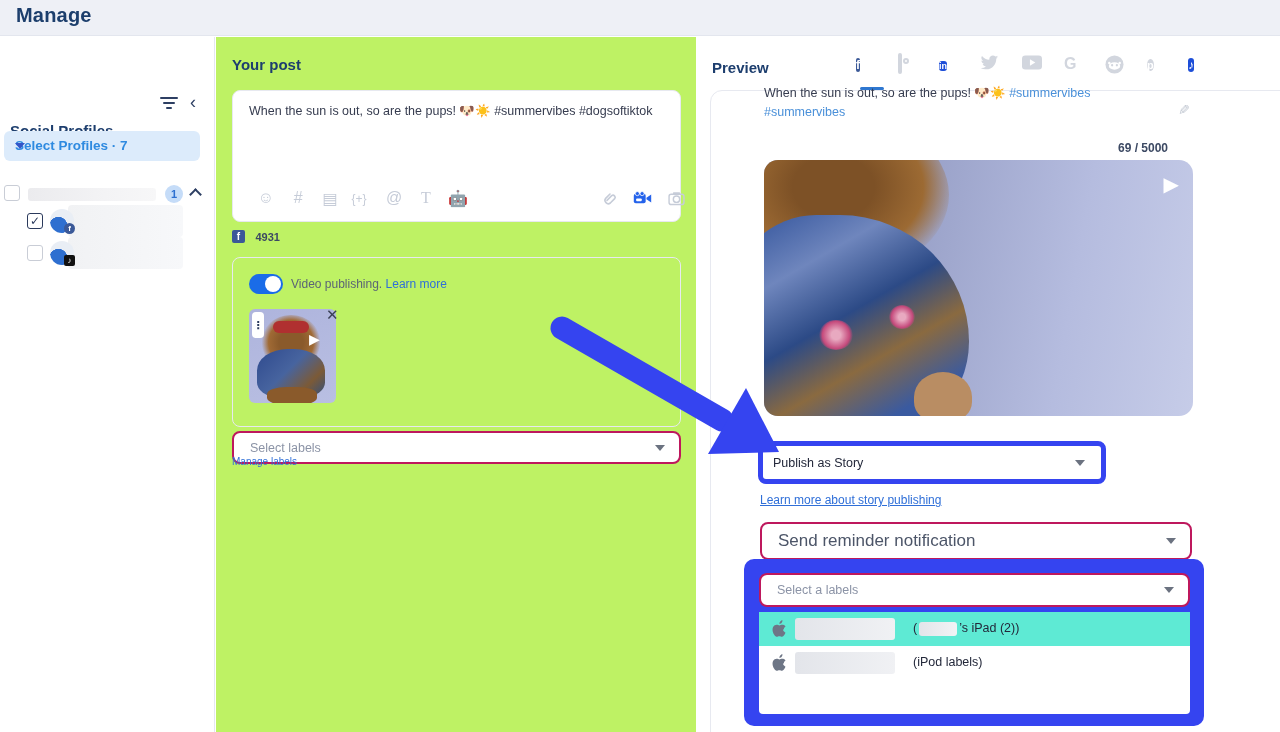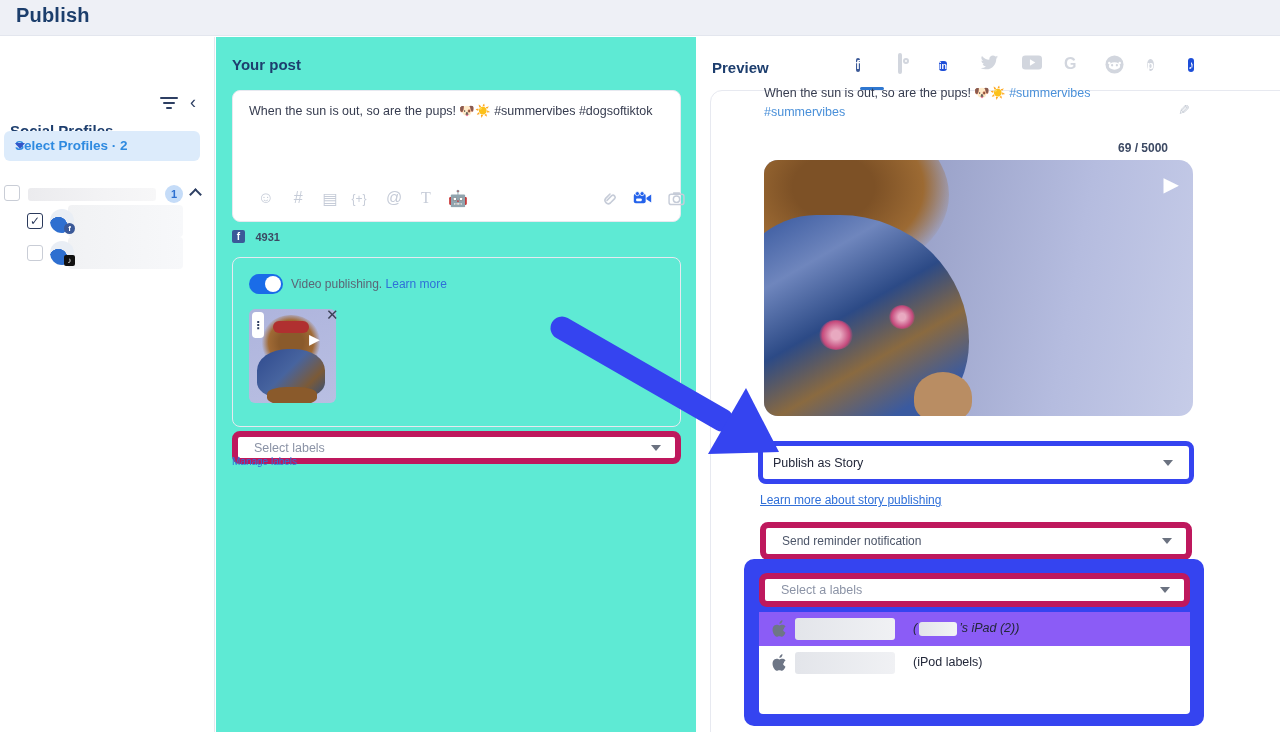--- a/index.html
+++ b/index.html
@@ -32,21 +32,21 @@
   .chev-up { position:absolute; left:191px; top:5px; width:9px; height:9px; border-left:2px solid #2d3f63; border-top:2px solid #2d3f63; transform:rotate(45deg); cursor:pointer; }
   .profile-row { position:absolute; left:0; width:215px; height:33px; }
   .profile-row .cb { position:absolute; left:27px; top:8px; }
   .avatar { position:absolute; left:50px; top:4px; width:24px; height:24px; border-radius:50%; background:radial-gradient(circle at 35% 70%, #2e6fd0 0 38%, #e9eef5 40%), #e9eef5; overflow:hidden; }
   .net-badge { position:absolute; left:64px; top:18px; width:11px; height:11px; border-radius:2px; font-size:8px; font-weight:700; color:#fff; text-align:center; line-height:11px; }
   .net-badge.fb { background:#3b5998; border-radius:50%; }
   .net-badge.tt { background:#111; }
   .profile-name { position:absolute; left:68px; top:0px; width:115px; height:32px; background:linear-gradient(90deg,#f1f2f4,#f7f8fa); border-radius:4px; }
 
   
-  .composer { position:absolute; left:216px; top:37px; width:480px; height:695px; background:#5eead4; }
+  .composer { position:absolute; left:216px; top:37px; width:480px; height:695px; background:#bef264; }
   .comp-head { position:absolute; left:16px; top:19px; font-size:15px; font-weight:700; color:#1d3e6e; }
   .editor { position:absolute; left:16px; top:53px; width:449px; height:132px; border:1px solid #e7e9f0; border-radius:8px; background:#fff; }
   .editor .post-text { position:absolute; left:16px; top:12px; width:410px; font-size:12.5px; color:#363c4f; line-height:17px; }
   .toolbar { position:absolute; left:0; bottom:8px; width:100%; height:26px; }
   .tb-ico { position:absolute; top:2px; font-size:16px; color:#c6ccd8; cursor:pointer; text-align:center; width:22px; }
   .tb-ico svg { display:block; margin:2px auto 0; }
   .fb-count-row { position:absolute; left:16px; top:190px; height:14px; }
   .fb-sq { display:inline-block; width:13px; height:13px; background:#3b5998; border-radius:2px; color:#fff; font-size:10px; font-weight:700; text-align:center; line-height:13px; vertical-align:middle; }
   .fb-count-row b { font-size:11px; font-weight:700; color:#3c4963; margin-left:6px; vertical-align:middle; }
   .media-card { position:absolute; left:16px; top:220px; width:449px; height:170px; border:1px solid #e7e9f0; border-radius:8px; }
@@ -55,23 +55,23 @@
   .vp-label { position:absolute; left:58px; top:19px; font-size:12px; color:#5b6575; }
   .vp-label a { color:#2f6fd8; text-decoration:none; cursor:pointer; }
   .thumb { position:absolute; left:16px; top:51px; width:87px; height:94px; border-radius:6px; overflow:hidden; background:linear-gradient(160deg,#aeb4dd,#b9bfe2); cursor:pointer; }
   .thumb .fur { position:absolute; left:12px; top:6px; width:60px; height:55px; border-radius:50%; background:radial-gradient(circle,#8a5a2b 30%,#a06a35 55%,transparent 72%); }
   .thumb .glasses { position:absolute; left:24px; top:12px; width:36px; height:12px; border-radius:6px; background:#b03030; }
   .thumb .shirt { position:absolute; left:8px; top:40px; width:68px; height:48px; border-radius:45% 45% 30% 30%; background:linear-gradient(135deg,#2f4a8e,#47649f 45%,#7b5a37 75%,#31507f); }
   .thumb .legs { position:absolute; left:18px; top:78px; width:50px; height:18px; border-radius:40%; background:#8a5a2b; }
   .dots-pill { position:absolute; left:3px; top:3px; width:12px; height:26px; background:#fff; border-radius:4px; color:#2b3a5c; font-size:11px; line-height:26px; text-align:center; font-weight:700; cursor:pointer; z-index:3; }
   .thumb-play { position:absolute; left:60px; top:22px; color:#fff; font-size:14px; z-index:3; cursor:pointer; }
   .close-x { position:absolute; left:93px; top:48px; font-size:15px; color:#3b4256; cursor:pointer; }
-  .select-box { border:6px solid #be185d; border-radius:8px; background:#fff; position:absolute; cursor:pointer; }
+  .select-box { border:2px solid #be185d; border-radius:8px; background:#fff; position:absolute; cursor:pointer; }
   .select-box .ph { position:absolute; left:16px; top:50%; transform:translateY(-50%); font-size:12.5px; color:#8b93a6; }
-  .select-box .val { position:absolute; left:10px; top:50%; transform:translateY(-50%); font-size:12px; color:#363c4f; }
+  .select-box .val { position:absolute; left:10px; top:50%; transform:translateY(-50%); font-size:17px; color:#363c4f; }
   .select-box .caret { position:absolute; right:14px; top:50%; margin-top:-3px; border-top-color:#6b7280; }
   .labels-select { left:16px; top:394px; width:449px; height:33px; }
   .manage-labels { position:absolute; left:16px; top:419px; font-size:10px; color:#2f6fd8; cursor:pointer; }
 
   
   .preview { position:absolute; left:696px; top:37px; width:584px; height:695px; background:#fff; }
   .pv-head { position:absolute; left:16px; top:22px; font-size:15px; font-weight:700; color:#1d3e6e; }
   .net-row { position:absolute; left:152px; top:14px; height:40px; }
   .net-ico { position:absolute; top:4px; width:20px; height:20px; cursor:pointer; }
   .net-ico .sq { width:18px; height:18px; border-radius:3px; background:#1d4ed8; color:#fff; font-size:12px; font-weight:700; text-align:center; line-height:18px; }
@@ -86,62 +86,62 @@
   .caption a { color:#4a90d9; cursor:pointer; text-decoration:none; }
   .pencil-icon { position:absolute; left:482px; top:65px; color:#c2c8d2; font-size:14px; cursor:pointer; transform:scaleX(-1); }
   .counter { position:absolute; left:272px; top:104px; width:200px; text-align:right; font-size:12px; font-weight:600; color:#3c4963; }
   .pv-media { position:absolute; left:68px; top:123px; width:429px; height:256px; border-radius:14px; overflow:hidden; background:linear-gradient(100deg,#a3abd4 0%,#9aa2c9 35%,#b5bcdf 70%,#c6cce8 100%); cursor:pointer; }
   .pv-media .fur { position:absolute; left:-25px; top:-45px; width:210px; height:160px; border-radius:50%; background:radial-gradient(ellipse at 45% 45%,#7d5126 25%,#9c6a33 55%,transparent 75%); }
   .pv-media .shirt { position:absolute; left:-30px; top:55px; width:235px; height:230px; border-radius:35% 55% 45% 30%; background:linear-gradient(150deg,#3a5aa0 5%,#6f86bd 25%,#2c4a86 45%,#8a6a40 62%,#3a5aa0 80%); }
   .pv-media .flower1 { position:absolute; left:55px; top:160px; width:34px; height:30px; border-radius:50%; background:radial-gradient(circle,#e8a9c0 20%,#c54a7c 60%,transparent 75%); }
   .pv-media .flower2 { position:absolute; left:125px; top:145px; width:26px; height:24px; border-radius:50%; background:radial-gradient(circle,#e8a9c0 20%,#c54a7c 60%,transparent 75%); }
   .pv-media .arm { position:absolute; left:150px; top:212px; width:58px; height:50px; border-radius:50% 50% 40% 40%; background:#b98d63; }
   .pv-play { position:absolute; right:14px; top:12px; color:#fff; font-size:20px; cursor:pointer; }
-  .story-highlight { position:absolute; left:62px; top:404px; width:436px; height:43px; border:5px solid #3544f0; border-radius:8px; background:#3544f0; }
+  .story-highlight { position:absolute; left:62px; top:404px; width:348px; height:43px; border:5px solid #3544f0; border-radius:8px; background:#3544f0; }
   .story-select { position:relative; width:100%; height:100%; background:#fff; border-radius:3px; cursor:pointer; }
   .story-select .val { position:absolute; left:10px; top:50%; transform:translateY(-50%); font-size:12.5px; color:#23283a; }
   .story-select .caret { position:absolute; right:16px; top:50%; margin-top:-3px; border-top-color:#6b7280; }
   .story-link { position:absolute; left:64px; top:456px; font-size:12px; color:#2f6fd8; text-decoration:underline; cursor:pointer; }
   .reminder-select { left:64px; top:485px; width:432px; height:38px; }
   .device-panel { position:absolute; left:48px; top:522px; width:460px; height:167px; background:#3544f0; border-radius:10px; }
   .device-select { left:15px; top:14px; width:431px; height:34px; position:absolute; }
   .device-list { position:absolute; left:15px; top:53px; width:431px; height:102px; background:#fff; border-radius:0 0 4px 4px; overflow:hidden; }
   .device-row { position:relative; width:100%; height:34px; cursor:pointer; }
-  .device-row.hl { background:#8b5cf6;font-style:italic; }
+  .device-row.hl { background:#5eead4; }
   .device-row .apple { position:absolute; left:12px; top:8px; }
   .person-icon { position:absolute; left:12px; top:8px; width:17px; height:17px; }
   .person-icon .head { position:absolute; left:5px; top:0; width:7px; height:7px; border-radius:50%; background:#7a8498; }
   .person-icon .body { position:absolute; left:1px; top:8px; width:15px; height:9px; border-radius:7px 7px 2px 2px; background:#7a8498; }
   .device-blur { position:absolute; left:36px; top:6px; width:100px; height:22px; background:linear-gradient(90deg,#e3e5ea,#f0f1f4); border-radius:3px; }
   .device-text { position:absolute; left:154px; top:9px; font-size:12.5px; color:#23283a; }
   .midblur { display:inline-block; vertical-align:middle; height:14px; background:linear-gradient(90deg,#e3e5ea,#f2f3f5); border-radius:3px; margin:0 2px; }
 
   
   .arrow-overlay { position:absolute; left:540px; top:312px; width:260px; height:160px; pointer-events:none; z-index:50; }
 </style>
 </head>
 <body>
 
 <div id="app">
 
   <div class="topbar">
-    <h1>Publish</h1>
+    <h1>Manage</h1>
   </div>
 
   <aside class="sidebar">
     <div class="sb-head">Social Profiles</div>
     <div class="filter-icon">
         <i></i>
         <i></i>
         <i></i>
       </div>
     <div class="collapse-icon">‹</div>
 
     <div class="profiles-pill">
-      <span>Select Profiles · 2</span>
+      <span>Select Profiles · 7</span>
       <span class="caret"></span>
     </div>
 
     <div class="group-row">
       <span class="cb"></span>
       <span class="blurbar group-name"></span>
       <span class="count-badge">1</span>
       <span class="chev-up"></span>
     </div>
 

